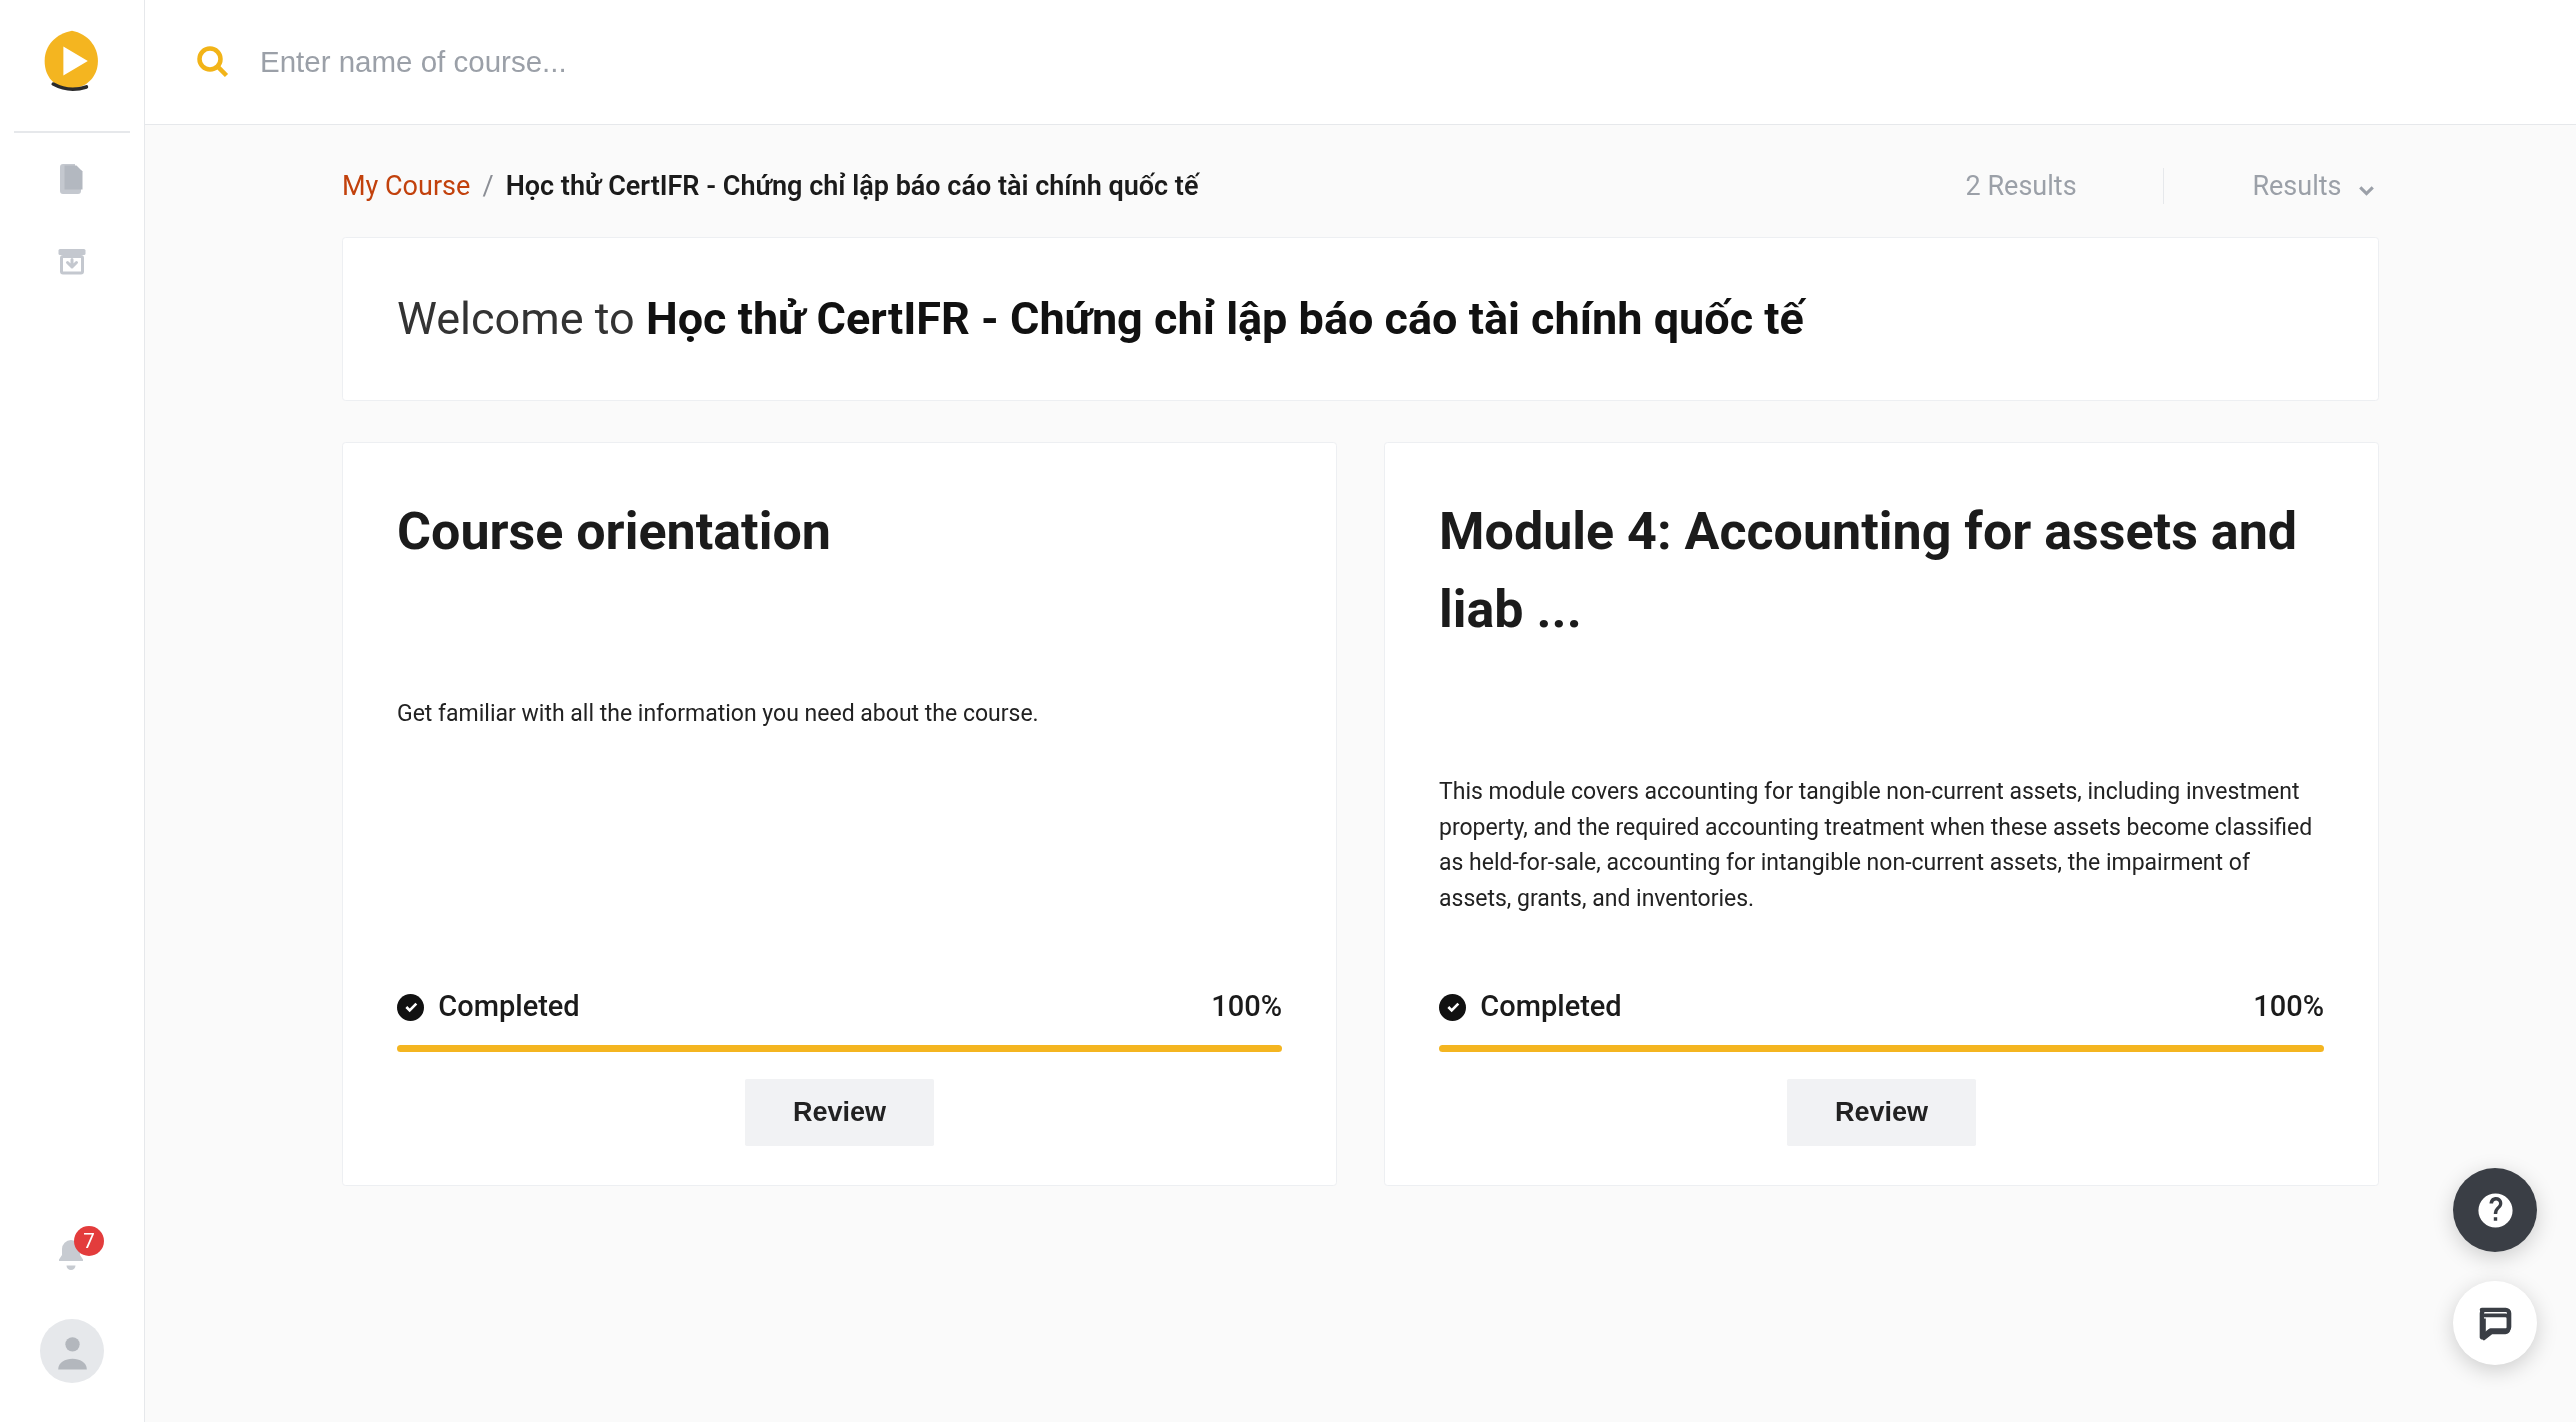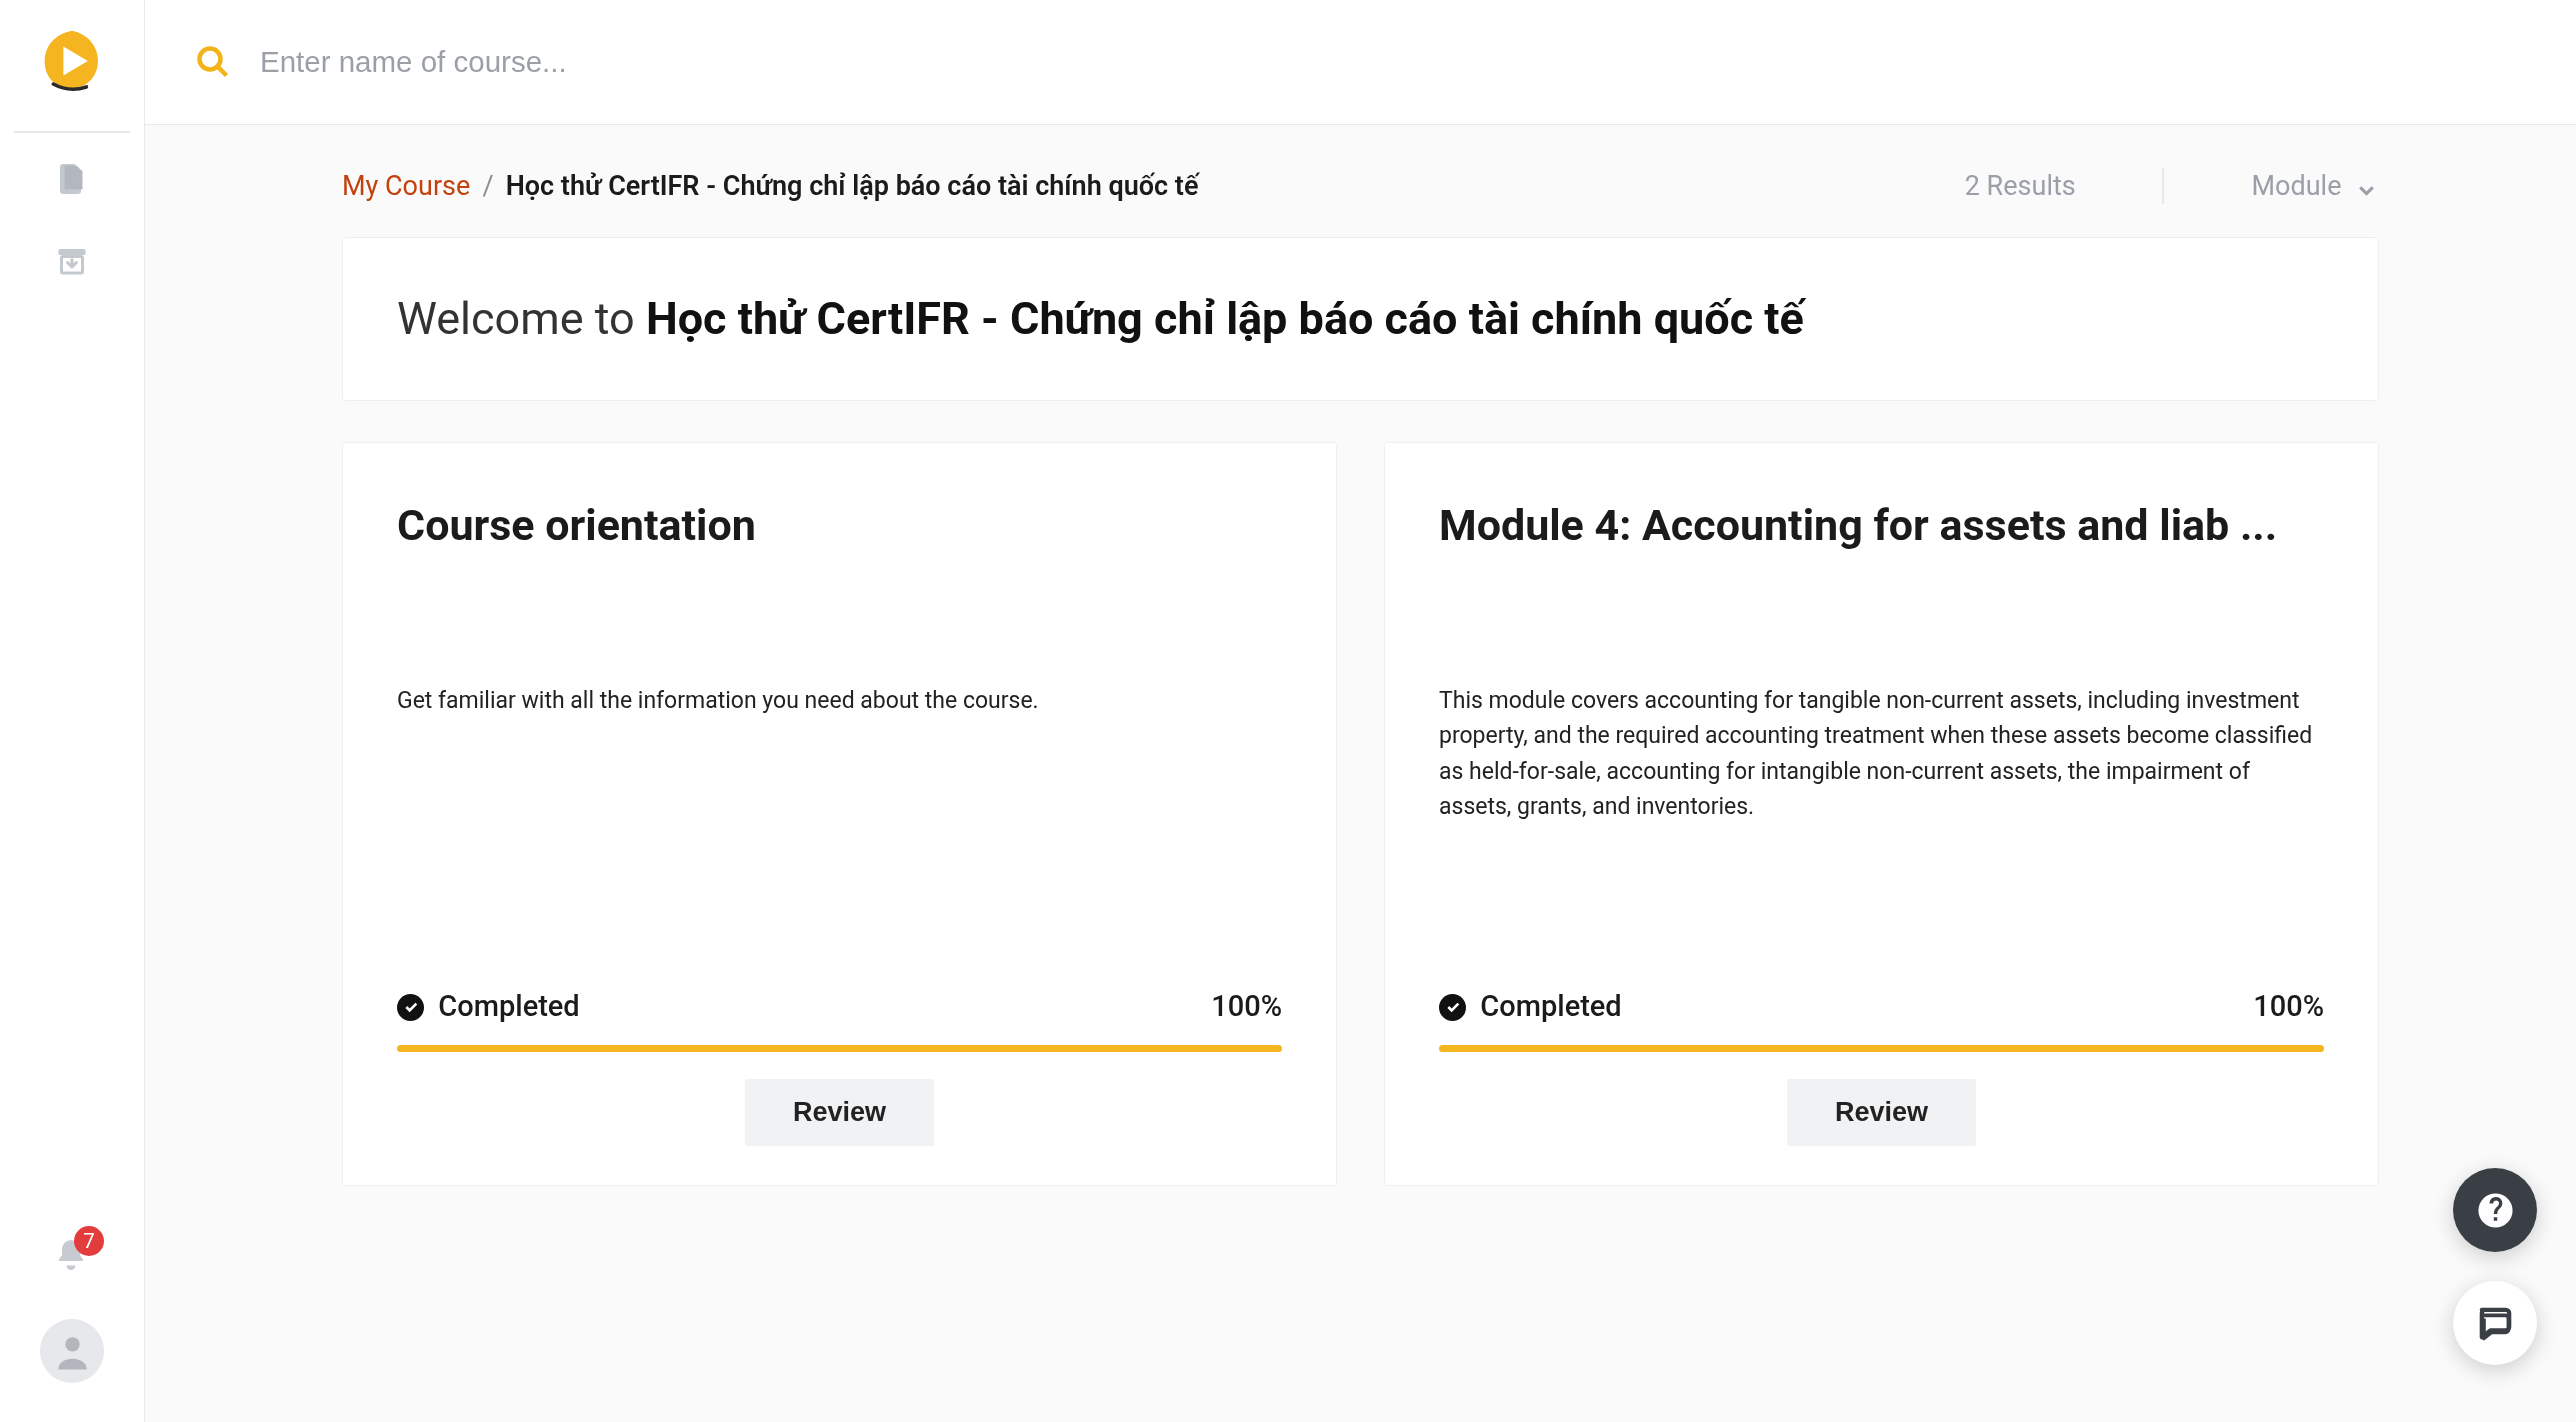--- a/index.html
+++ b/index.html
@@ -142,21 +142,21 @@
     display:grid;
     grid-template-columns:1fr 1fr;
     gap:47px;
   }
   .card{
     background:#fff;border:0.9px solid var(--card-border);border-radius:3.6px;
     padding:50px 54px 39px;
     display:flex;flex-direction:column;
     height:744px;
   }
-  .card h2{margin:0;font-size:43px;font-weight:700;color:#1b1b1b;}
+  .card h2{margin:0;font-size:52px;font-weight:700;color:#1b1b1b;}
   .card .desc{margin-top:125px;font-size:23px;color:#222;line-height:1.55;}
   .card-spacer{flex:1;}
   .status-row{
     display:flex;align-items:center;justify-content:space-between;
     margin-bottom:16px;
     font-size:29px;font-weight:500;color:#1b1b1b;
   }
   .status-row .left{display:flex;align-items:center;}
   .check{
     width:27px;height:27px;border-radius:50%;
@@ -251,21 +251,21 @@
       <div class="crumb-row">
         <div class="crumb">
           <a class="link" href="#">My Course</a>
           <span class="sep">/</span>
           <span class="current">Học thử CertIFR - Chứng chỉ lập báo cáo tài chính quốc tế</span>
         </div>
         <div class="meta">
           <span class="results">2 Results</span>
           <span class="vdiv"></span>
           <div class="status-filter">
-            <span>Module</span>
+            <span>Results</span>
             <span class="chev">
               <svg viewBox="0 0 24 24">
                   <path d="M6 9l6 6 6-6"></path>
                 </svg>
             </span>
           </div>
         </div>
       </div>
 
       <div class="welcome-card">

